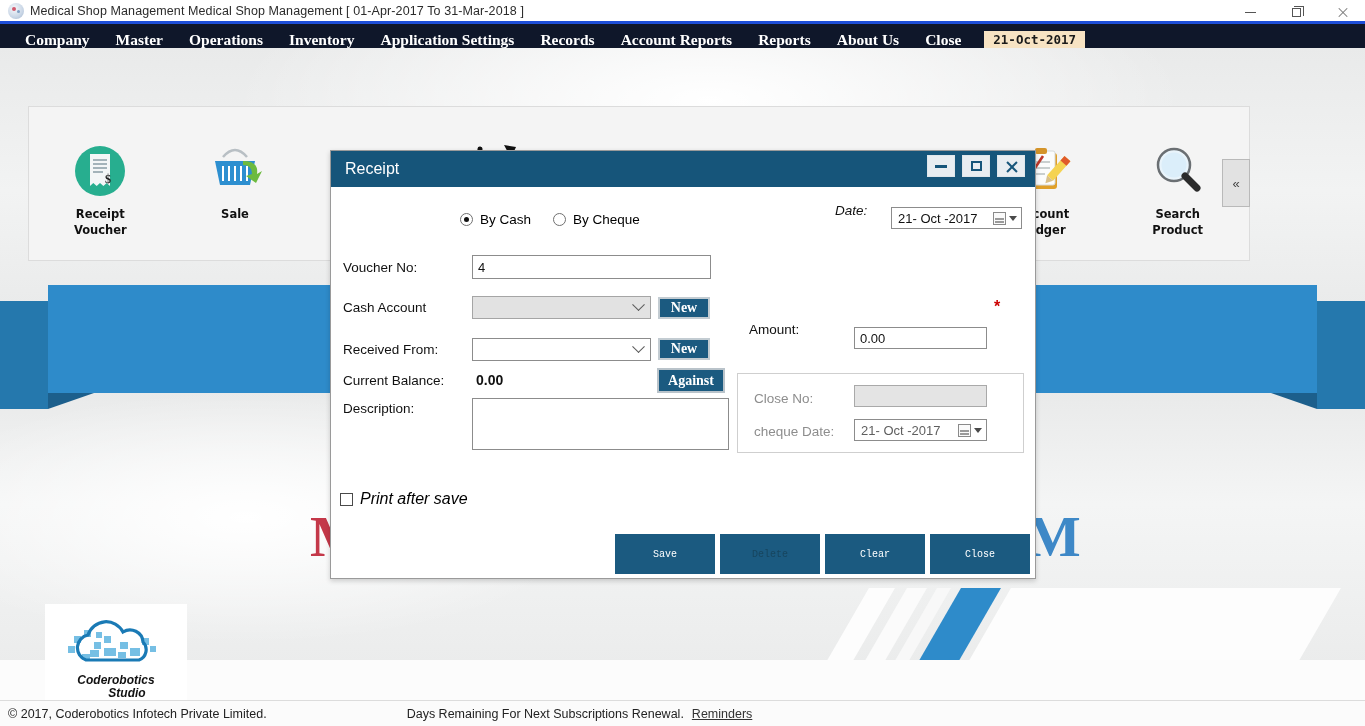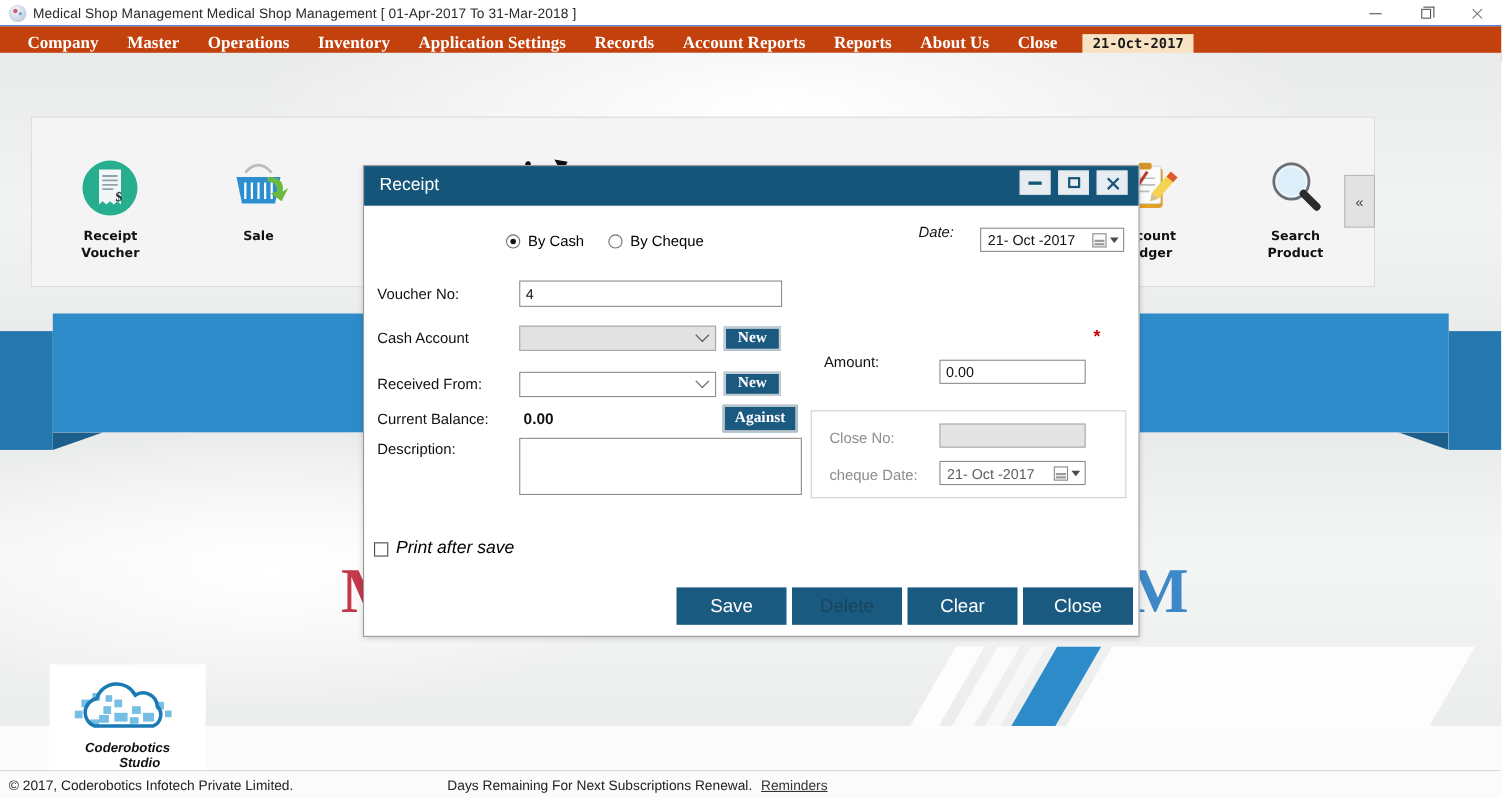--- a/index.html
+++ b/index.html
@@ -6,21 +6,21 @@
   html, body { margin:0; padding:0; }
   body {
     width:1365px; height:726px; overflow:hidden;
     font-family:"Liberation Sans", sans-serif;
     background:#ffffff;
     position:relative;
   }
 
   
   #os-titlebar{
-    height:24px; background:#ffffff; border-bottom:1px solid #1d4ed8;
+    height:24px; background:#ffffff; border-bottom:3px solid #1d4ed8;
     display:flex; align-items:center; position:relative;
   }
   #os-titlebar .app-icon{
     width:16px;height:16px;margin-left:8px;margin-right:6px;
     border-radius:50%; background:radial-gradient(circle at 40% 35%, #f6f8fb 0%, #c9d6e6 60%, #9fb3cc 100%);
     position:relative;
   }
   #os-titlebar .app-icon:after{
     content:""; position:absolute; left:4px; top:4px; width:4px;height:4px;
     border-radius:50%; background:#d05a6e;
@@ -38,21 +38,21 @@
   .wb-min{ width:11px;height:1px;background:#555; }
   .wb-max{ width:9px;height:9px;border:1px solid #555; position:relative; }
   .wb-max:before{ content:""; position:absolute; left:1px; top:-3px; width:9px;height:9px;
                   border:1px solid #555; border-bottom:none; border-left:none;}
   .wb-cls{ position:relative; width:11px;height:11px; }
   .wb-cls:before,.wb-cls:after{ content:""; position:absolute; left:0; top:5px; width:12px;height:1px;background:#777;}
   .wb-cls:before{ transform:rotate(45deg);} .wb-cls:after{ transform:rotate(-45deg);}
 
   
   #menubar{
-    height:32px; background:#c2410c; display:flex; align-items:center;
+    height:32px; background:#0f172a; display:flex; align-items:center;
     font-family:"Liberation Serif", serif;
     padding-left:12px; position:relative;
   }
   #menubar .mi{
     color:#ffffff; font-size:15.5px; font-weight:bold; padding:0 13px;
     white-space:nowrap; line-height:24px; cursor:default;
   }
   #date-badge{
     background:#f7e3c3; color:#1a1a1a; font-family:"DejaVu Sans Mono", monospace;
     font-size:12.5px; font-weight:bold; padding:2px 9px; margin-left:10px;
@@ -230,22 +230,22 @@
     border:1px solid #cfcfcf;
   }
 
   #red-star{ position:absolute; left:994px; top:298px; color:#c00; font-size:16px; font-weight:bold;}
 
   #chk-row{ position:absolute; left:340px; top:490px; display:flex; align-items:center; gap:7px;font-style:italic;}
   #chk-box{ width:13px;height:13px;border:1px solid #4a4a4a;background:#fff;}
 
   #dlg-buttons{ position:absolute; left:615px; top:534px; display:flex; gap:5px;}
   #dlg-buttons .dbtn2{
-    width:100px;height:34px;background:#1b5a80;color:#ffffff;border:none;
-    font-family:Liberation Sans, sans-serif; font-size:17px;
+    width:100px;height:40px;background:#1b5a80;color:#ffffff;border:none;
+    font-family:Liberation Mono, monospace; font-size:10px;
     display:flex;align-items:center;justify-content:center;
   }
   #dlg-buttons .dbtn2.disabled{ color:#17455e; }
 
   
   #statusbar{
     position:absolute; left:0; bottom:0; width:1365px; height:26px;
     background:#fbfbfb; border-top:1px solid #dcdcdc;
     display:flex; align-items:center; font-size:12.5px; color:#222;
   }

